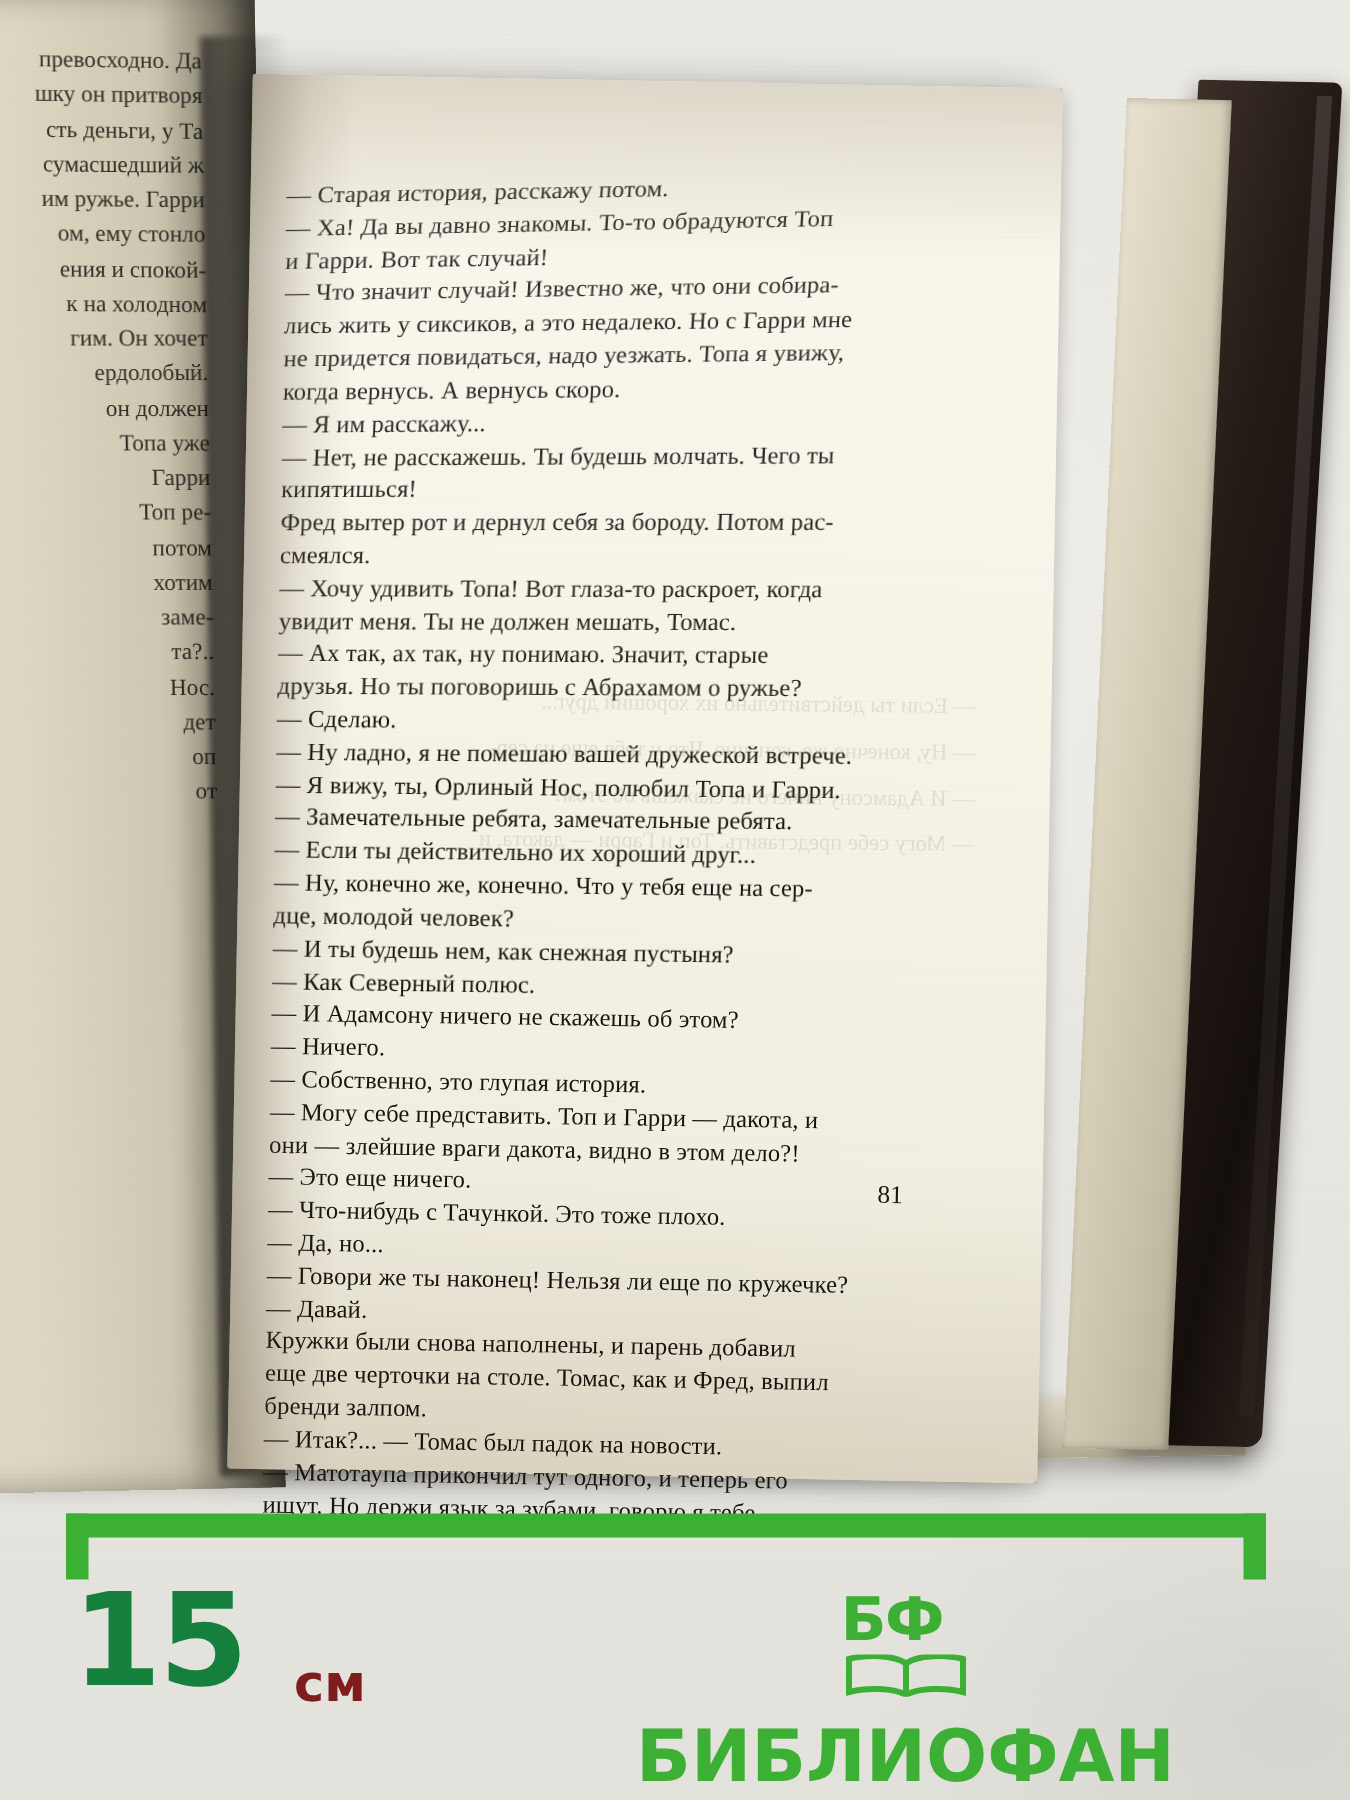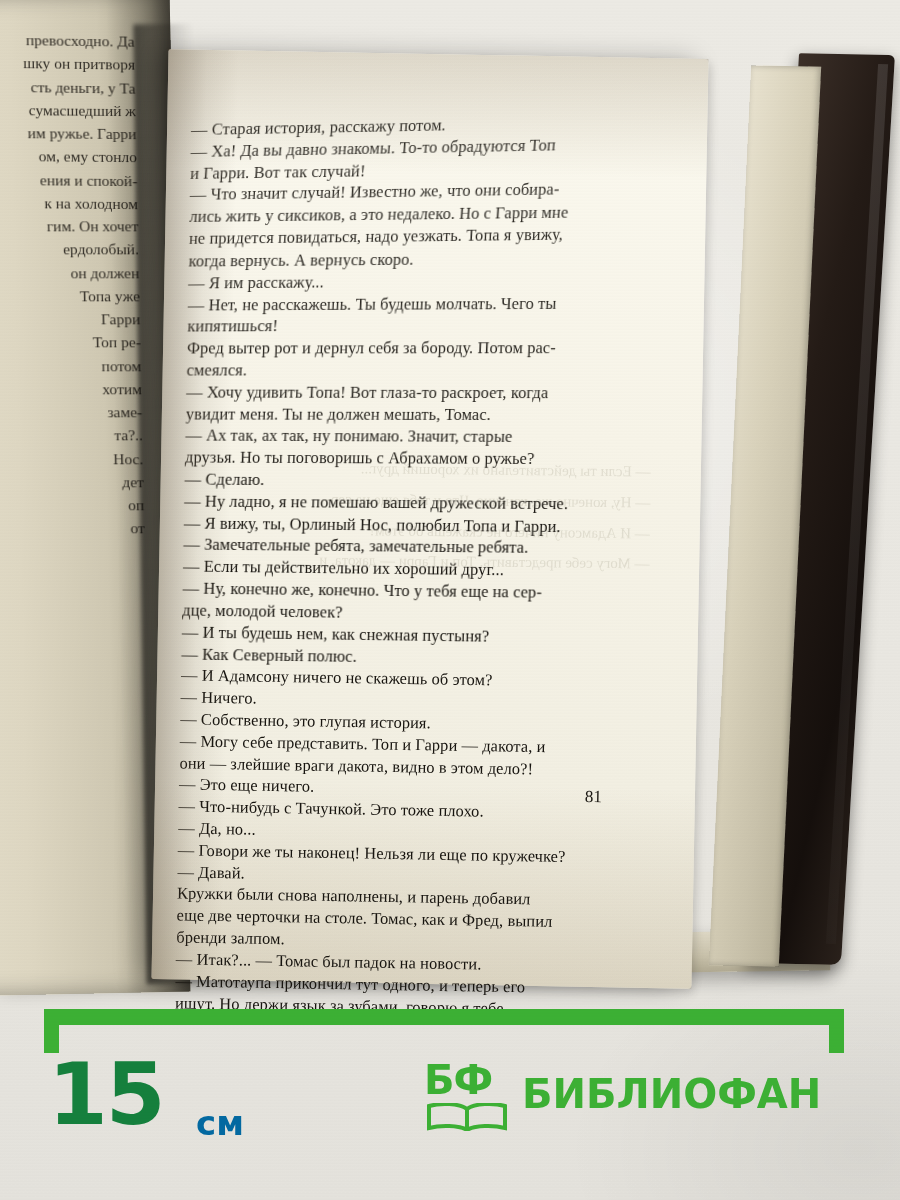--- a/index.html
+++ b/index.html
@@ -275,29 +275,30 @@
     color: #15803d;
     letter-spacing: -2px;
   }
   .ruler-unit {
     position: absolute;
     left: 196px;
     top: 108px;
     font-family: "DejaVu Sans", sans-serif;
     font-weight: 700;
     font-size: 34px;
-    color: #0369a1;
+    color: #7f1d1d;
   }
   .brand {
     position: absolute;
     left: 424px;
     top: 62px;
     display: flex;
     align-items: center;
     gap: 12px;
+    flex-direction: column;
   }
   .brand-mark {
     position: relative;
     width: 86px;
     height: 74px;
   }
   .brand-mark .bf {
     position: absolute;
     left: 0; top: 0;
     font-family: "DejaVu Sans", sans-serif;
@@ -309,21 +310,21 @@
   .brand-book {
     position: absolute;
     left: 2px;
     bottom: 0;
     width: 82px;
     height: 28px;
   }
   .brand-text {
     font-family: "DejaVu Sans", sans-serif;
     font-weight: 700;
-    font-size: 40px;
+    font-size: 48px;
     color: #3cb034;
     letter-spacing: 0px;
   }
 
   
   .grain {
     position: absolute;
     inset: 0;
     pointer-events: none;
     background-image:

